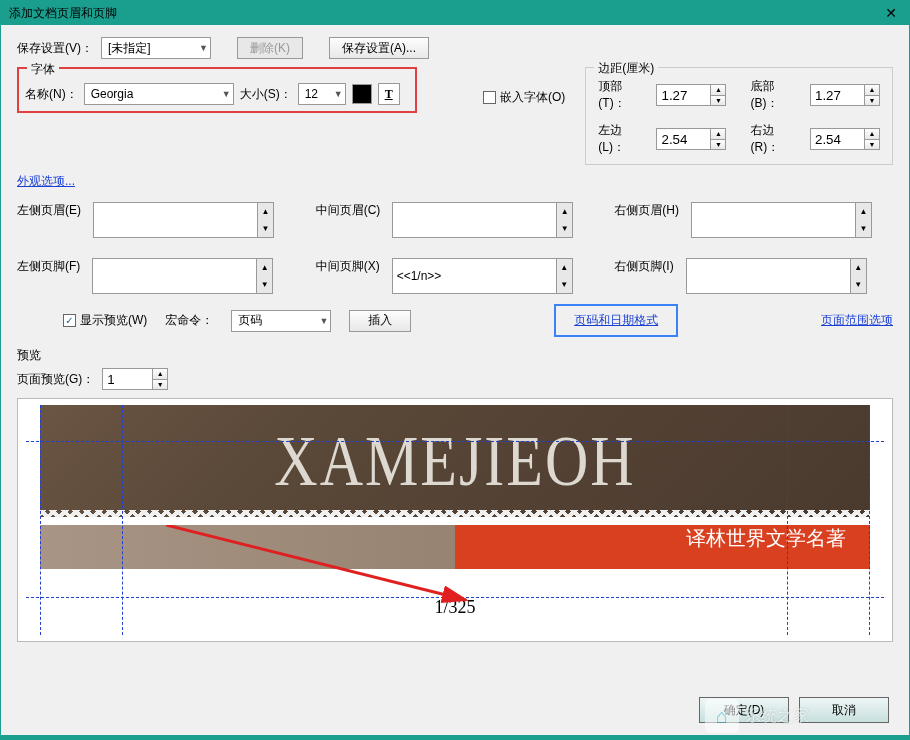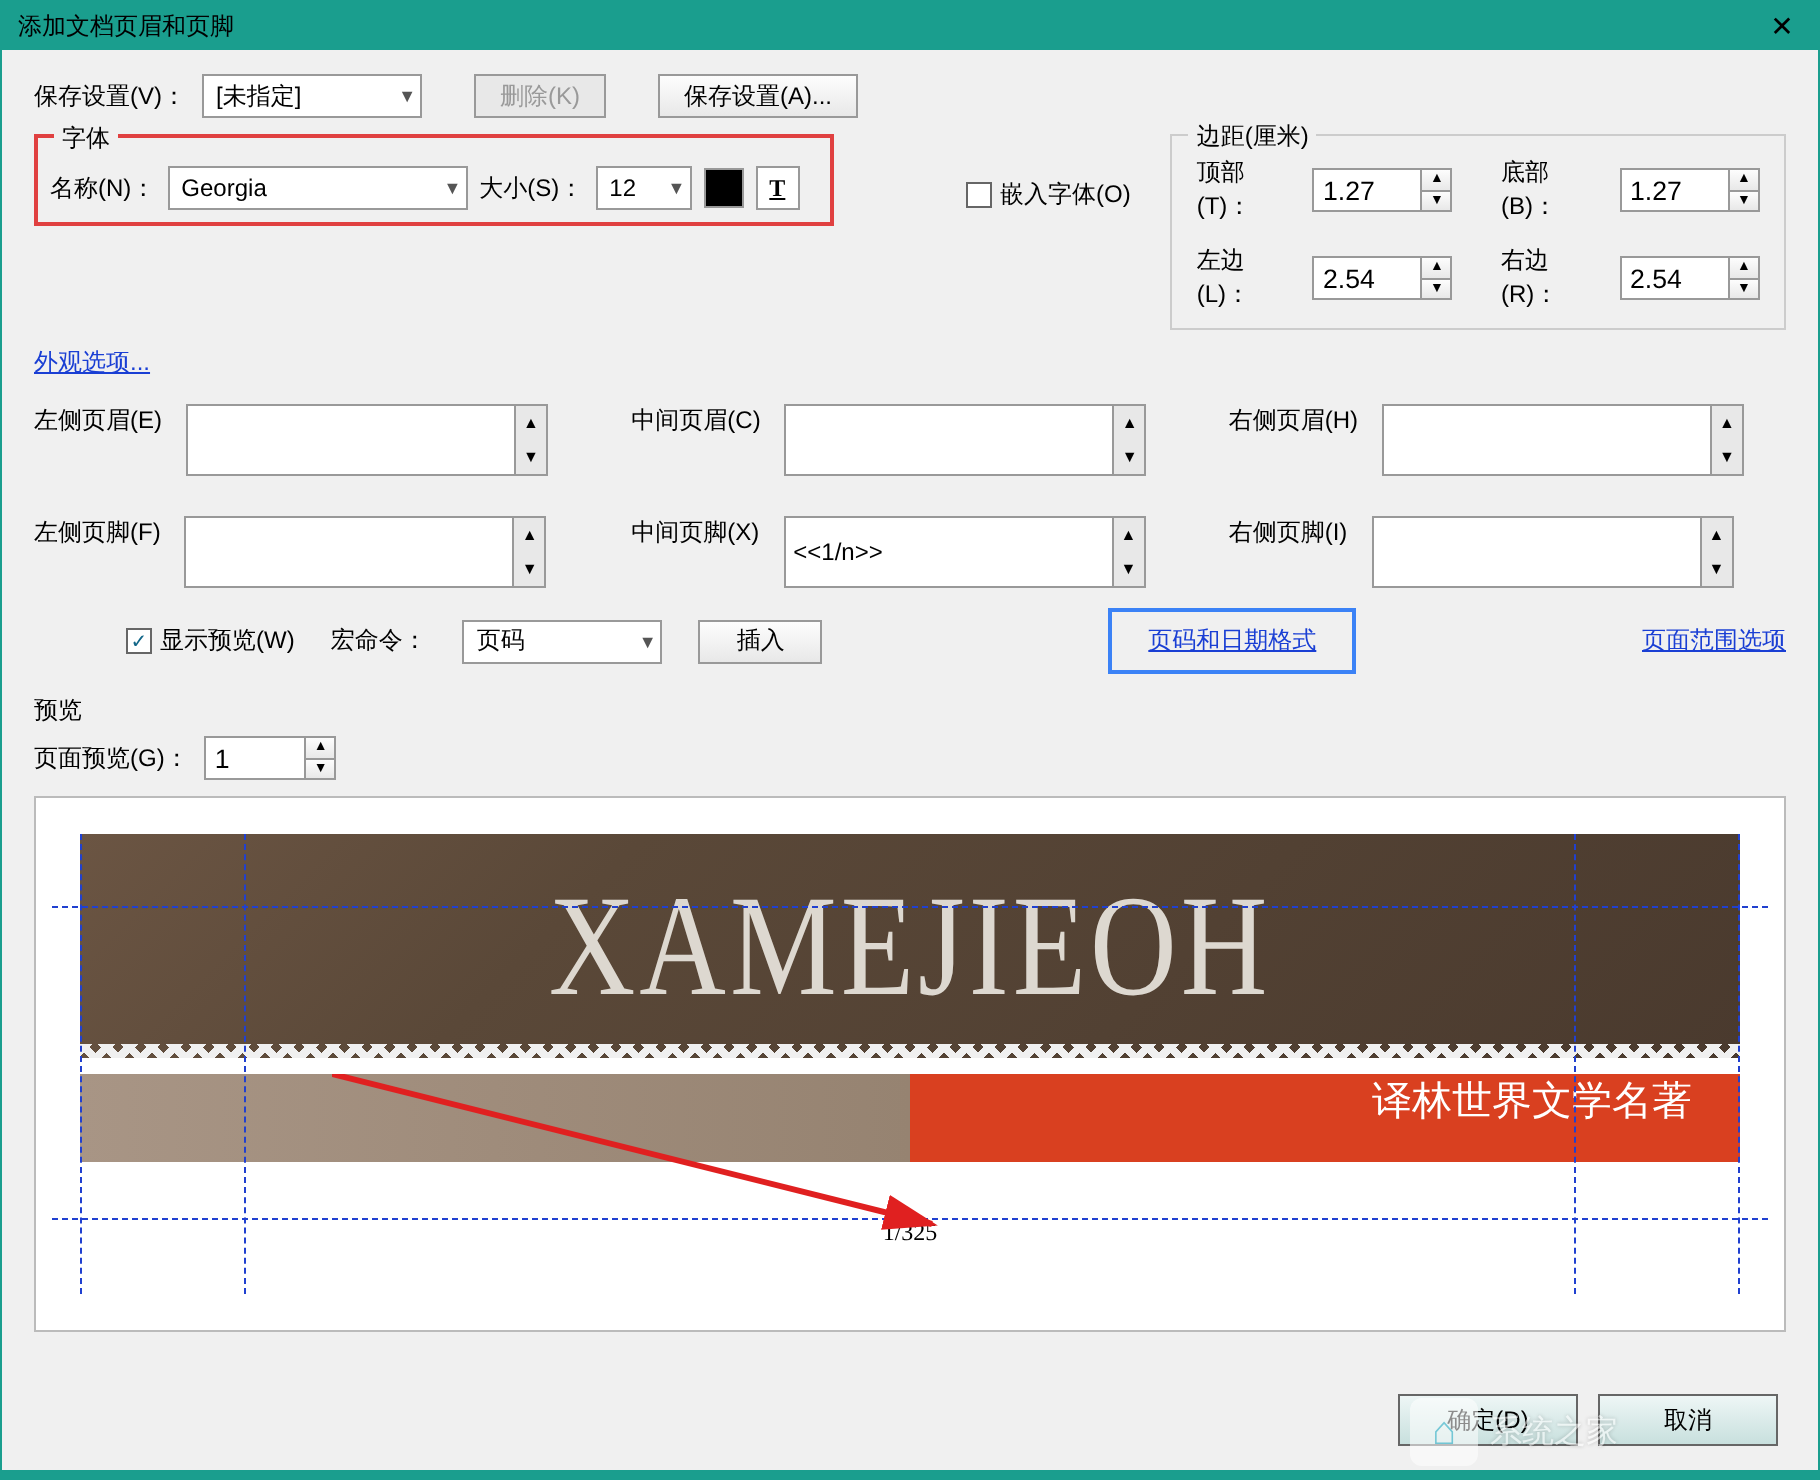--- a/index.html
+++ b/index.html
@@ -50,34 +50,34 @@
     .hf-box { display: flex; height: 36px; }
     .hf-input { flex: 1; border: 1px solid #999; border-right: none; background: #fff; padding: 2px 4px; font-size: 12px; }
     .hf-scroll { width: 17px; border: 1px solid #999; display: flex; flex-direction: column; background: #e8e8e8; }
     .hf-scroll-btn { flex: 1; font-size: 8px; display: flex; align-items: center; justify-content: center; cursor: pointer; }
     
     .macro-row { display: flex; align-items: center; gap: 18px; margin-top: 10px; }
     
     .red-box-small { border: 2px solid #3b82f6; padding: 6px 18px; }
     
     .preview-section { margin-top: 10px; }
-    .preview-container { border: 1px solid #bbb; background: #fff; padding: 18px 8px; margin-top: 6px; }
+    .preview-container { border: 1px solid #bbb; background: #fff; padding: 6px 8px; margin-top: 6px; }
     
     .preview-area { position: relative; width: 100%; height: 230px; }
     .preview-guide-v { position: absolute; top: 0; bottom: 0; border-left: 1px dashed #2040d0; }
     .preview-guide-h { position: absolute; left: 0; right: 0; border-top: 1px dashed #2040d0; }
     
     .header-img { position: absolute; left: 14px; right: 14px; top: 0; height: 112px; background: linear-gradient(135deg, #6b5543 0%, #5a4838 30%, #4a3a2e 100%); display: flex; align-items: center; justify-content: center; overflow: hidden; }
     .header-text-big { font-size: 60px; font-weight: 300; color: #ddd8d0; letter-spacing: 2px; font-family: serif; transform: scaleY(1.2); }
     .zigzag { position: absolute; bottom: -1px; left: 0; right: 0; height: 8px; background: repeating-linear-gradient(-45deg, transparent 0 4px, #f0f0f0 4px 8px), repeating-linear-gradient(45deg, transparent 0 4px, #f0f0f0 4px 8px); }
     
     .footer-img { position: absolute; left: 14px; right: 14px; top: 120px; bottom: 0; background: #fff; }
     .footer-banner { position: absolute; top: 0; left: 0; right: 0; height: 44px; background: linear-gradient(90deg, #a89585 0%, #968371 50%, #d94020 50%, #d94020 100%); display: flex; align-items: flex-start; justify-content: flex-end; padding-right: 24px; }
     .footer-banner-text { color: #fff; font-size: 20px; font-family: SimSun, serif; }
-    .footer-pagenum { position: absolute; left: 0; right: 0; top: 72px; text-align: center; font-size: 12px; font-family: serif; }
+    .footer-pagenum { position: absolute; left: 0; right: 0; top: 72px; text-align: center; font-size: 18px; font-family: serif; }
     
     .arrow-svg { position: absolute; pointer-events: none; }
     
     .bottom-buttons { position: absolute; bottom: 16px; right: 20px; display: flex; gap: 10px; }
     .main-btn { width: 90px; height: 26px; border: 1px solid #666; background: linear-gradient(#eef6f6, #c8e0de); cursor: pointer; font-size: 12px; }
     
     .watermark { position: absolute; bottom: 6px; right: 100px; display: flex; align-items: center; gap: 6px; opacity: 0.55; }
     .wm-logo { width: 34px; height: 34px; background: #fff; border-radius: 6px; display: flex; align-items: center; justify-content: center; font-size: 20px; color: #2ab0cc; font-weight: bold; }
     .wm-text { color: #fff; font-size: 16px; text-shadow: 0 0 2px rgba(0,0,0,0.4); }
     

